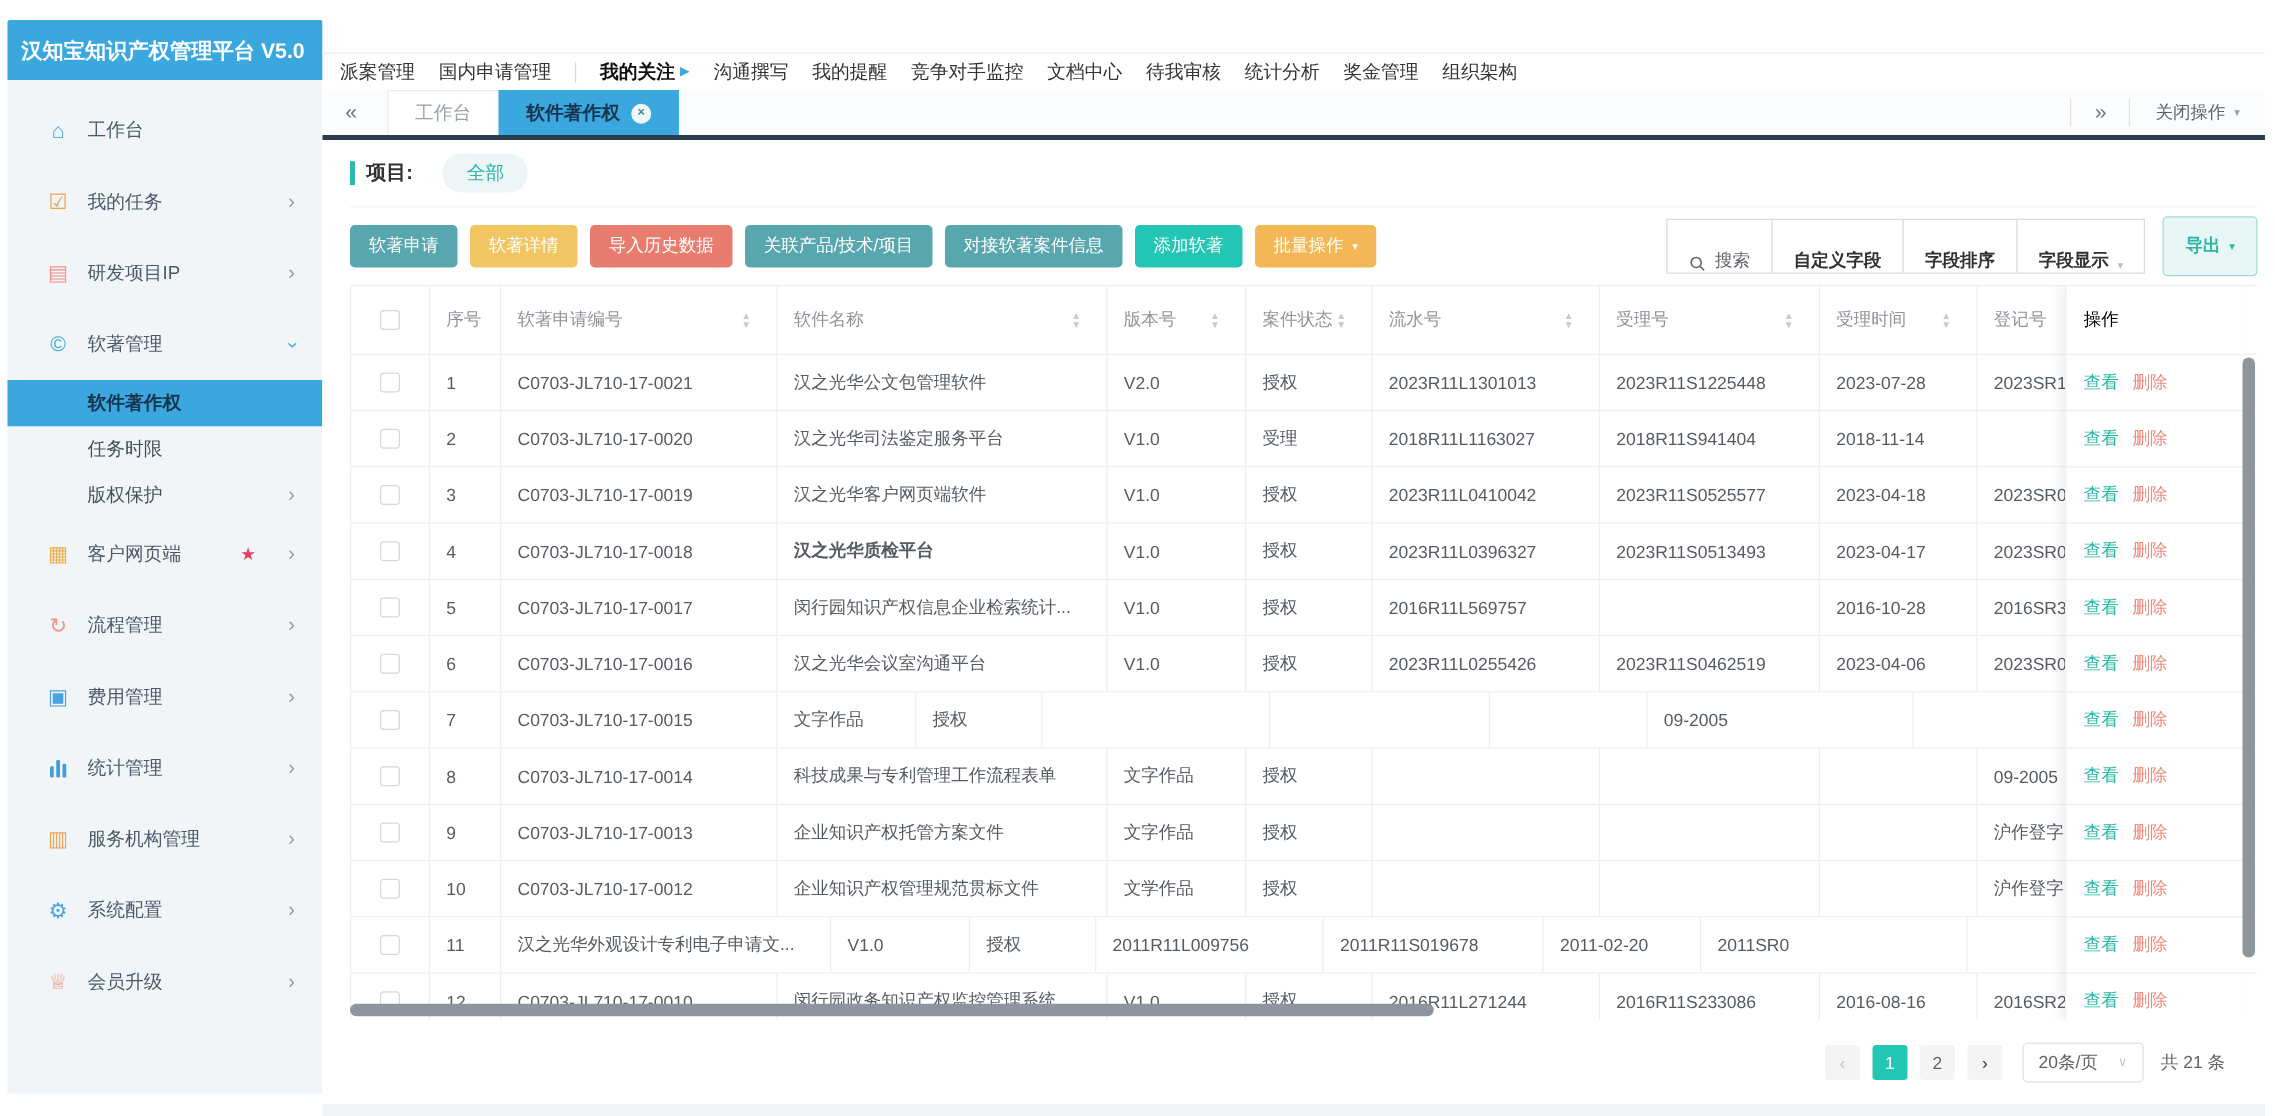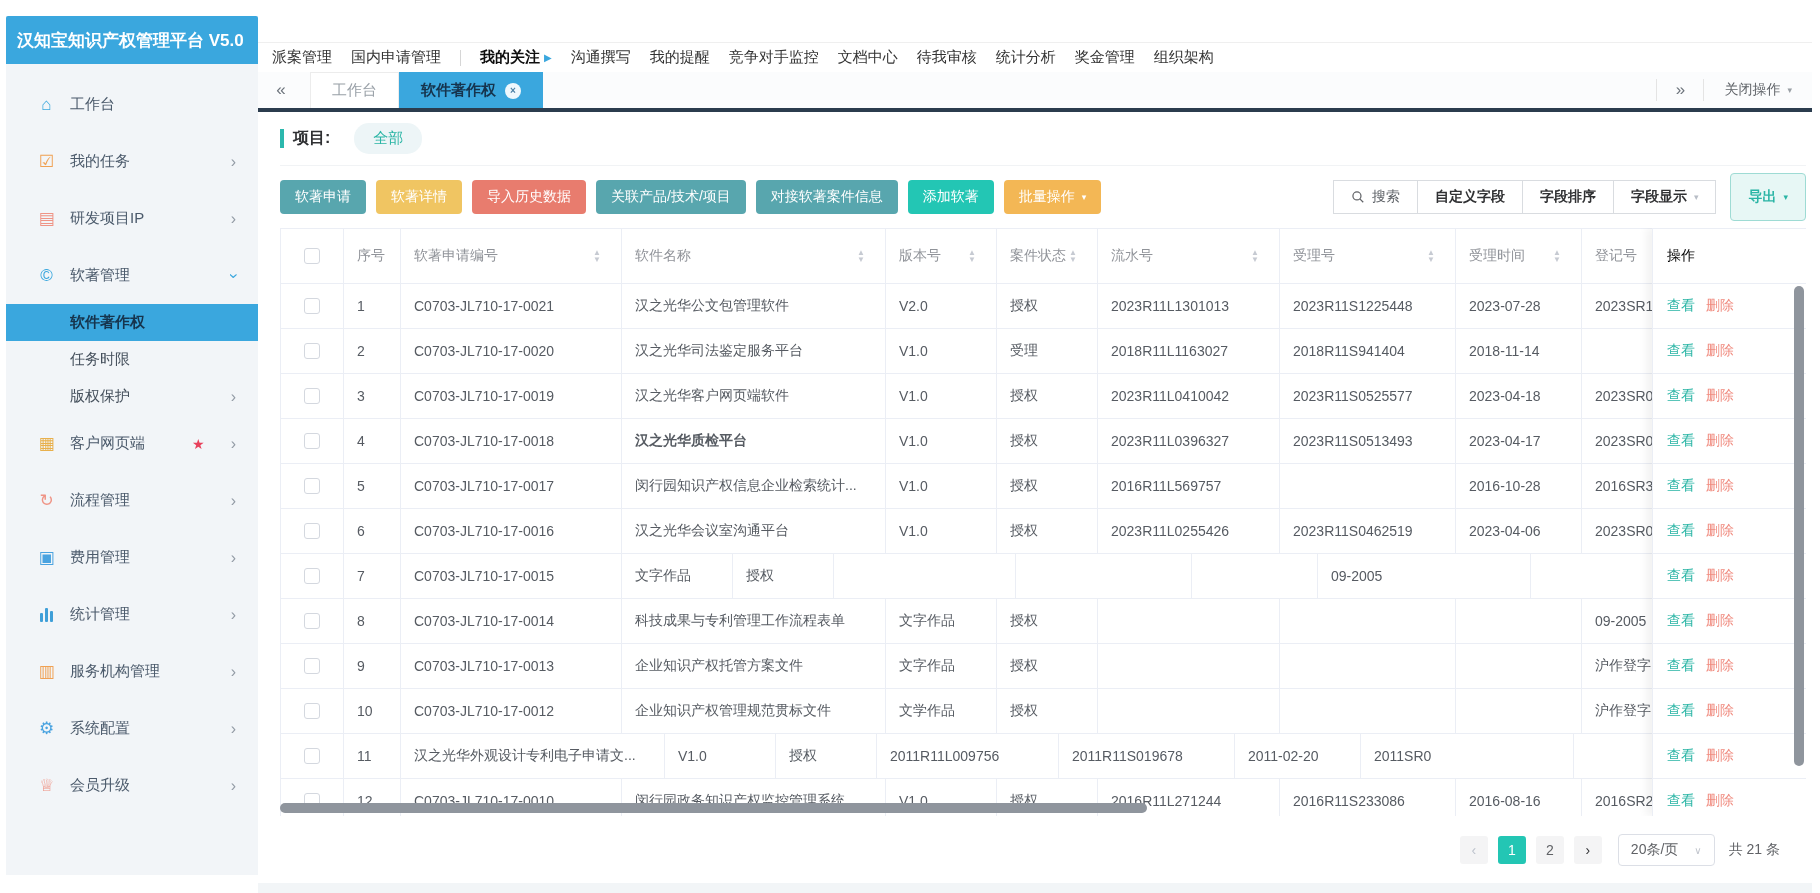--- a/index.html
+++ b/index.html
@@ -57,22 +57,22 @@
   .plabel{font-size:16px;font-weight:bold;color:#303133}
   .pill{margin-left:24px;background:#edf5f7;border-radius:15px;padding:6px 19px;
     color:#2ab5a5;font-size:15px;cursor:pointer}
 
   .toolbar{height:62px;display:flex;align-items:center}
   .toolbar-left{display:flex;align-items:center;gap:10px}
   .btn{height:34px;border:none;border-radius:4px;color:#fff;font-size:14px;padding:0 15px;
     display:inline-flex;align-items:center;gap:7px;cursor:pointer;font-family:inherit;white-space:nowrap}
   .btn .caret{font-size:9px}
   .toolbar-right{margin-left:auto;display:flex;align-items:center}
-  .wbtn{height:34px;background:#fff;border:1px solid #d9dce0;font-size:14px;color:#303133;
-    padding:13px 17px;display:inline-flex;align-items:center;gap:7px;margin-left:-1px;
+  .wbtn{height:44px;background:#fff;border:1px solid #d9dce0;font-size:14px;color:#303133;
+    padding:0 17px;display:inline-flex;align-items:flex-end;gap:7px;margin-left:-1px;
     cursor:pointer;font-family:inherit;white-space:nowrap}
   .wbtn.plain{color:#5f6368;font-weight:normal}
   .wbtn.bold{font-weight:bold}
   .wbtn .caret{font-size:9px;color:#b8bdc6}
   .btn-export{margin-left:14px;height:48px;background:#e7f7f5;border:1px solid #9edbd4;
     border-radius:4px;color:#2ab5a5;font-size:14px;font-weight:bold;padding:0 17px;
     display:inline-flex;align-items:center;gap:7px;cursor:pointer;font-family:inherit}
   .btn-export .caret{color:#2ab5a5;font-size:9px}
 
   

